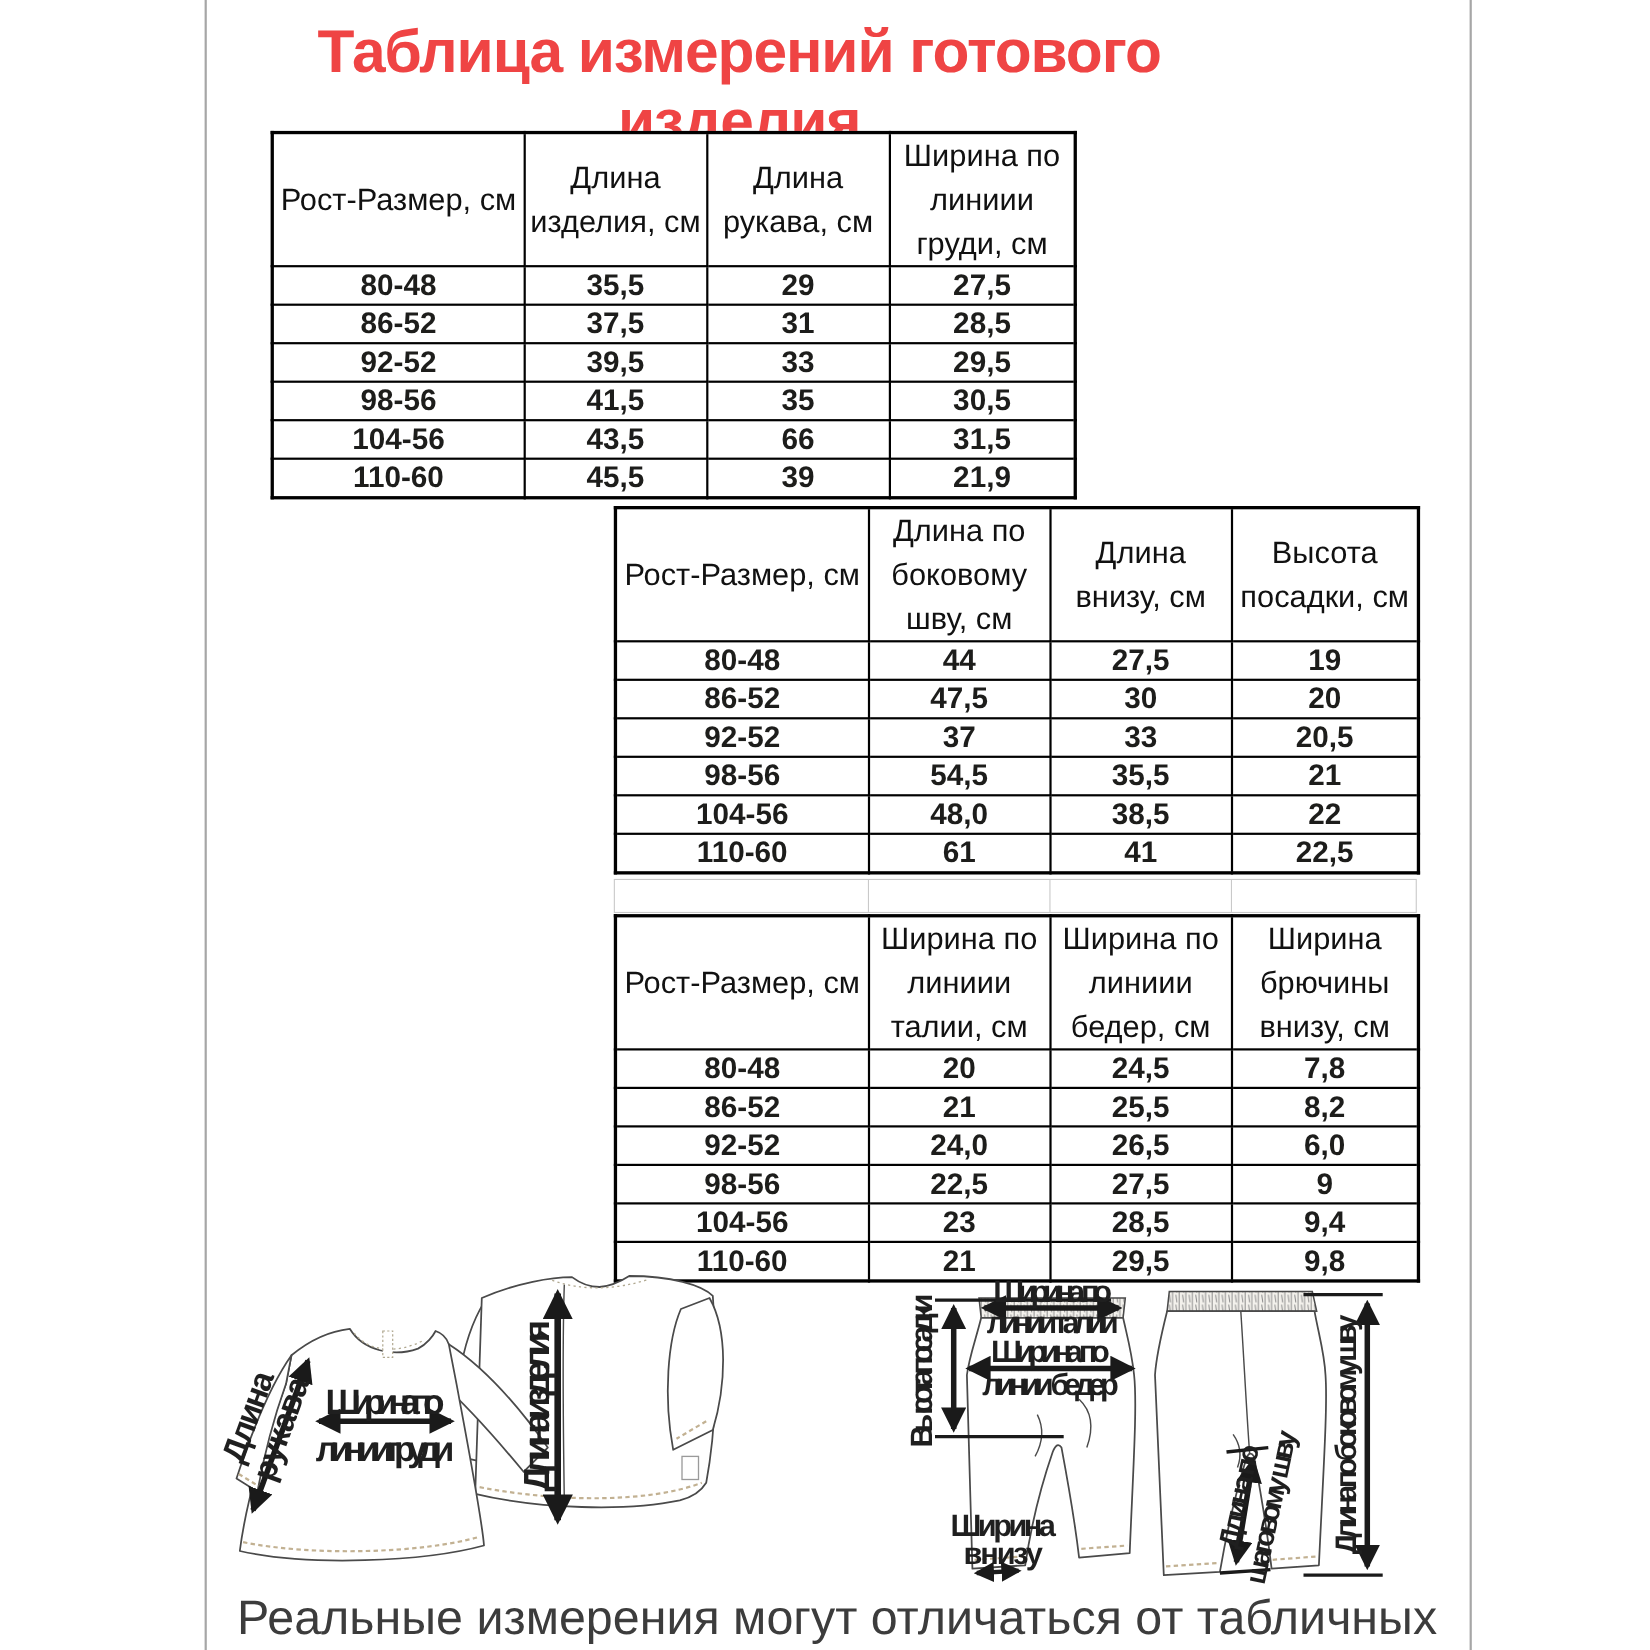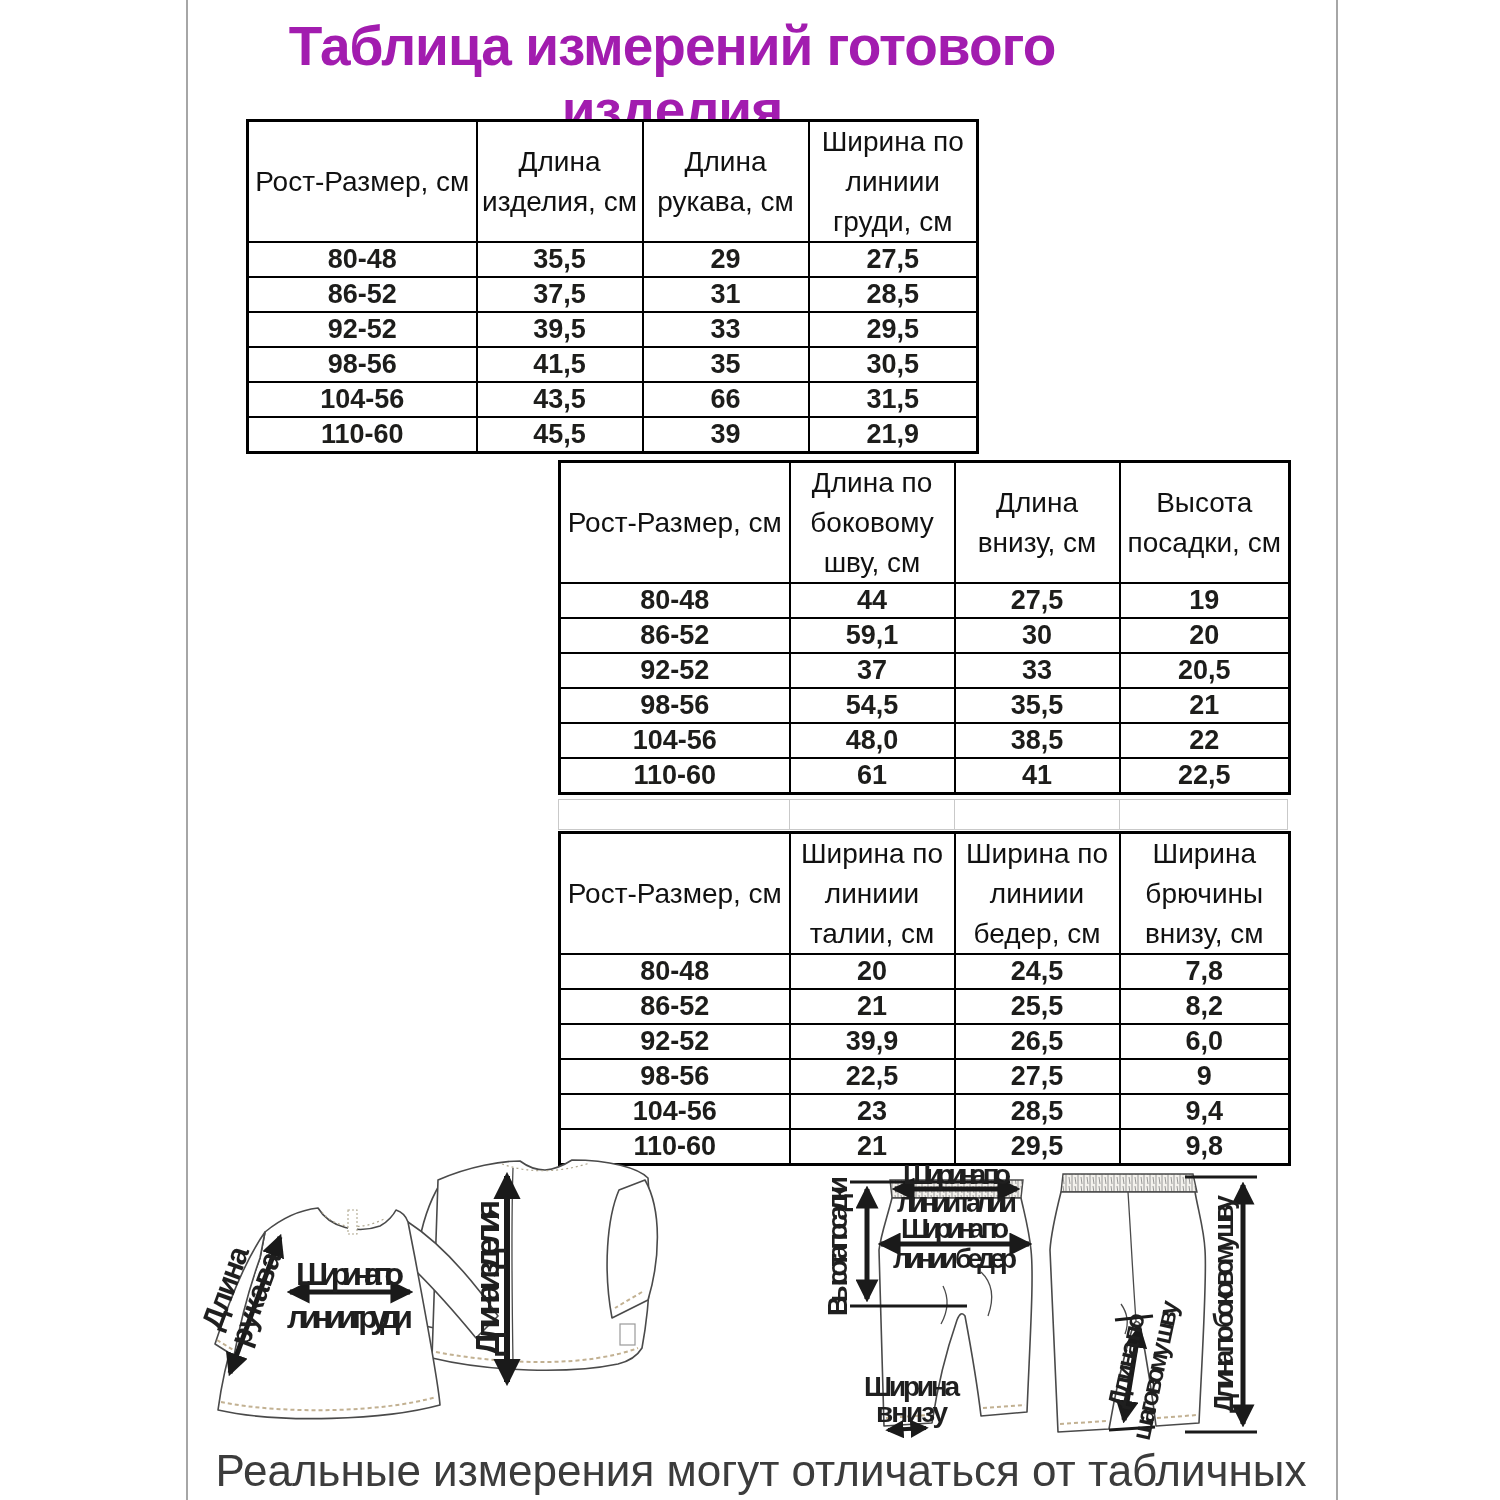--- a/index.html
+++ b/index.html
@@ -2,21 +2,21 @@
 <html><head>
 <meta charset="utf-8">
 <style>
   html,body{margin:0;padding:0;background:#ffffff;}
   .page{position:relative;width:1500px;height:1500px;background:#ffffff;overflow:hidden;
         font-family:"Liberation Sans","DejaVu Sans",sans-serif;color:#1d1d1b;}
   .page-line{position:absolute;top:0;width:2px;height:1500px;background:#a6a6a6;}
   .page-line.left{left:186px;}
   .page-line.right{left:1336px;}
   .title{position:absolute;left:186px;top:14px;width:972px;text-align:center;
-         font-size:55px;font-weight:700;letter-spacing:-1px;color:#a21caf;}
+         font-size:55px;font-weight:700;letter-spacing:-1px;color:#ef4444;}
   .meas-table{position:absolute;border-collapse:collapse;table-layout:fixed;background:#fff;
               border:3px solid #000;}
   .meas-table th,.meas-table td{border:2px solid #000;text-align:center;vertical-align:middle;
               padding:0 4px;overflow:hidden;}
   .meas-table th{font-weight:400;font-size:28px;line-height:1.42;height:110px;color:#111;}
   .meas-table td{font-weight:700;font-size:27px;height:33px;line-height:1;}
   .ghost-row{position:absolute;left:558px;top:799px;width:728px;height:29px;
              border:1px solid #c9c9c9;}
   .ghost-row .sep{position:absolute;top:0;width:1px;height:100%;background:#c9c9c9;}
   .footer{position:absolute;left:186px;top:1446px;width:1150px;text-align:center;
@@ -112,21 +112,21 @@
       </thead>
     <tbody>
         <tr>
           <td>80-48</td>
           <td>44</td>
           <td>27,5</td>
           <td>19</td>
         </tr>
         <tr>
           <td>86-52</td>
-          <td>59,1</td>
+          <td>47,5</td>
           <td>30</td>
           <td>20</td>
         </tr>
         <tr>
           <td>92-52</td>
           <td>37</td>
           <td>33</td>
           <td>20,5</td>
         </tr>
         <tr>
@@ -179,21 +179,21 @@
           <td>7,8</td>
         </tr>
         <tr>
           <td>86-52</td>
           <td>21</td>
           <td>25,5</td>
           <td>8,2</td>
         </tr>
         <tr>
           <td>92-52</td>
-          <td>39,9</td>
+          <td>24,0</td>
           <td>26,5</td>
           <td>6,0</td>
         </tr>
         <tr>
           <td>98-56</td>
           <td>22,5</td>
           <td>27,5</td>
           <td>9</td>
         </tr>
         <tr>

